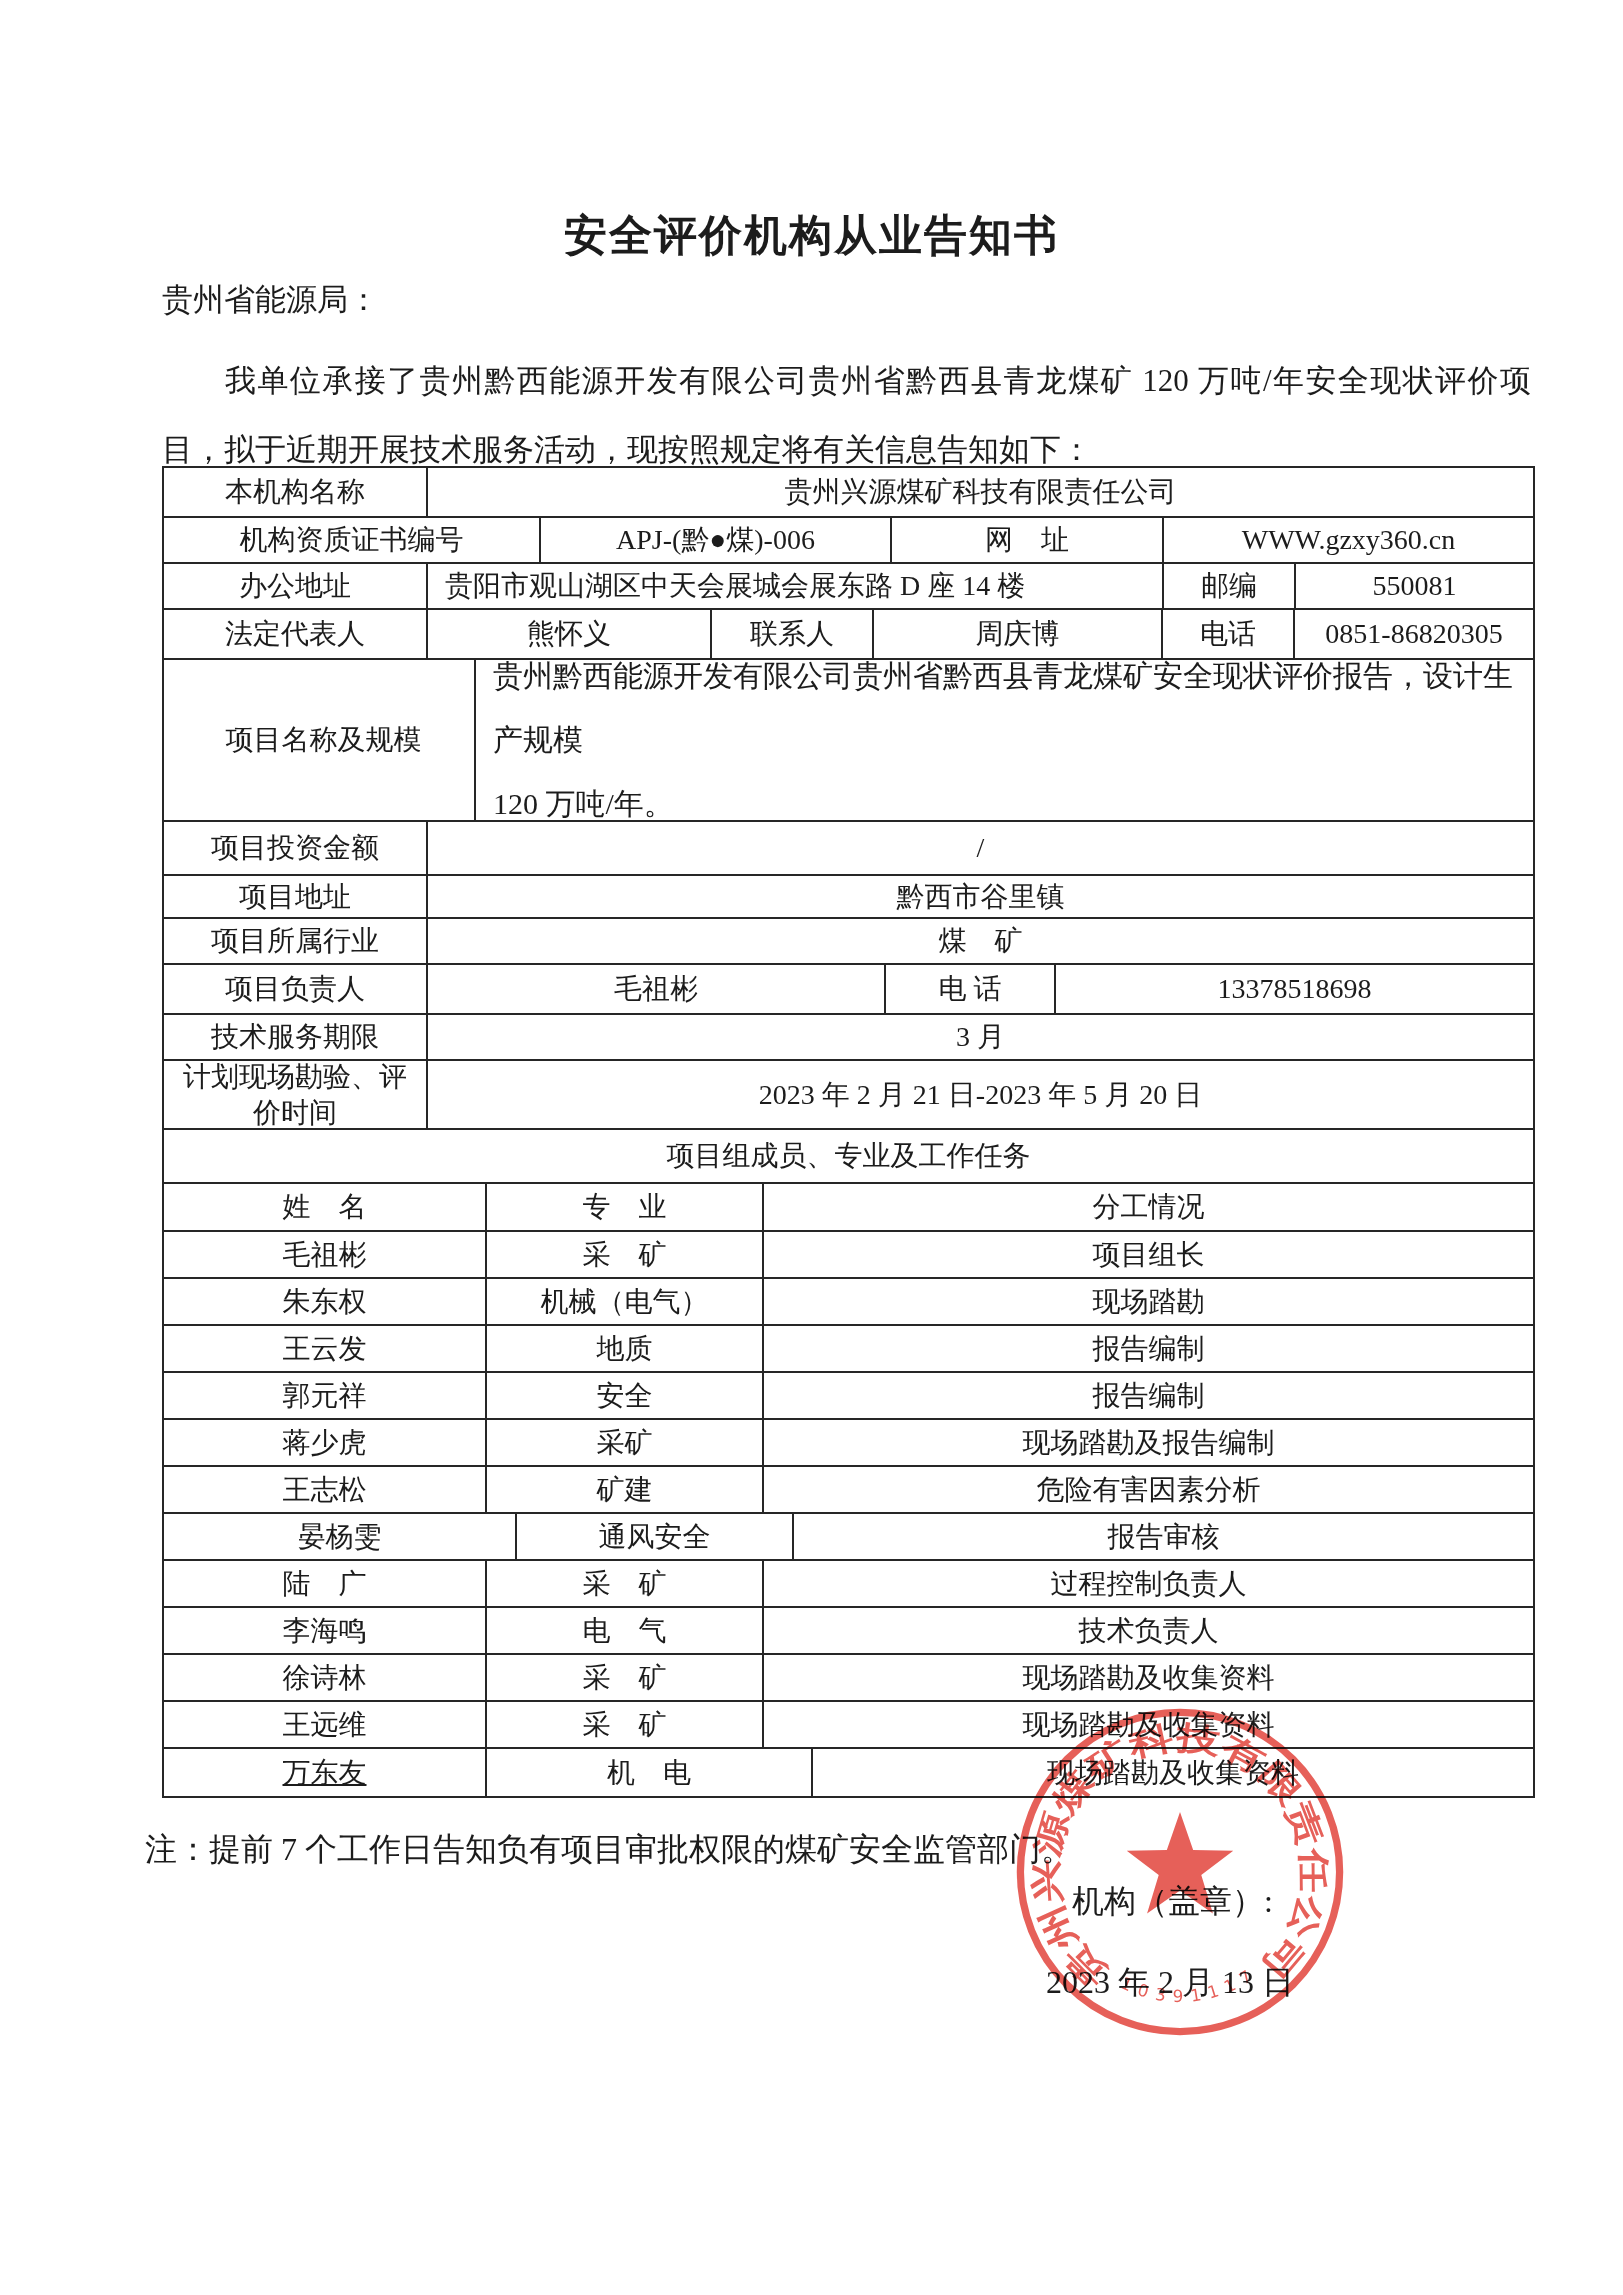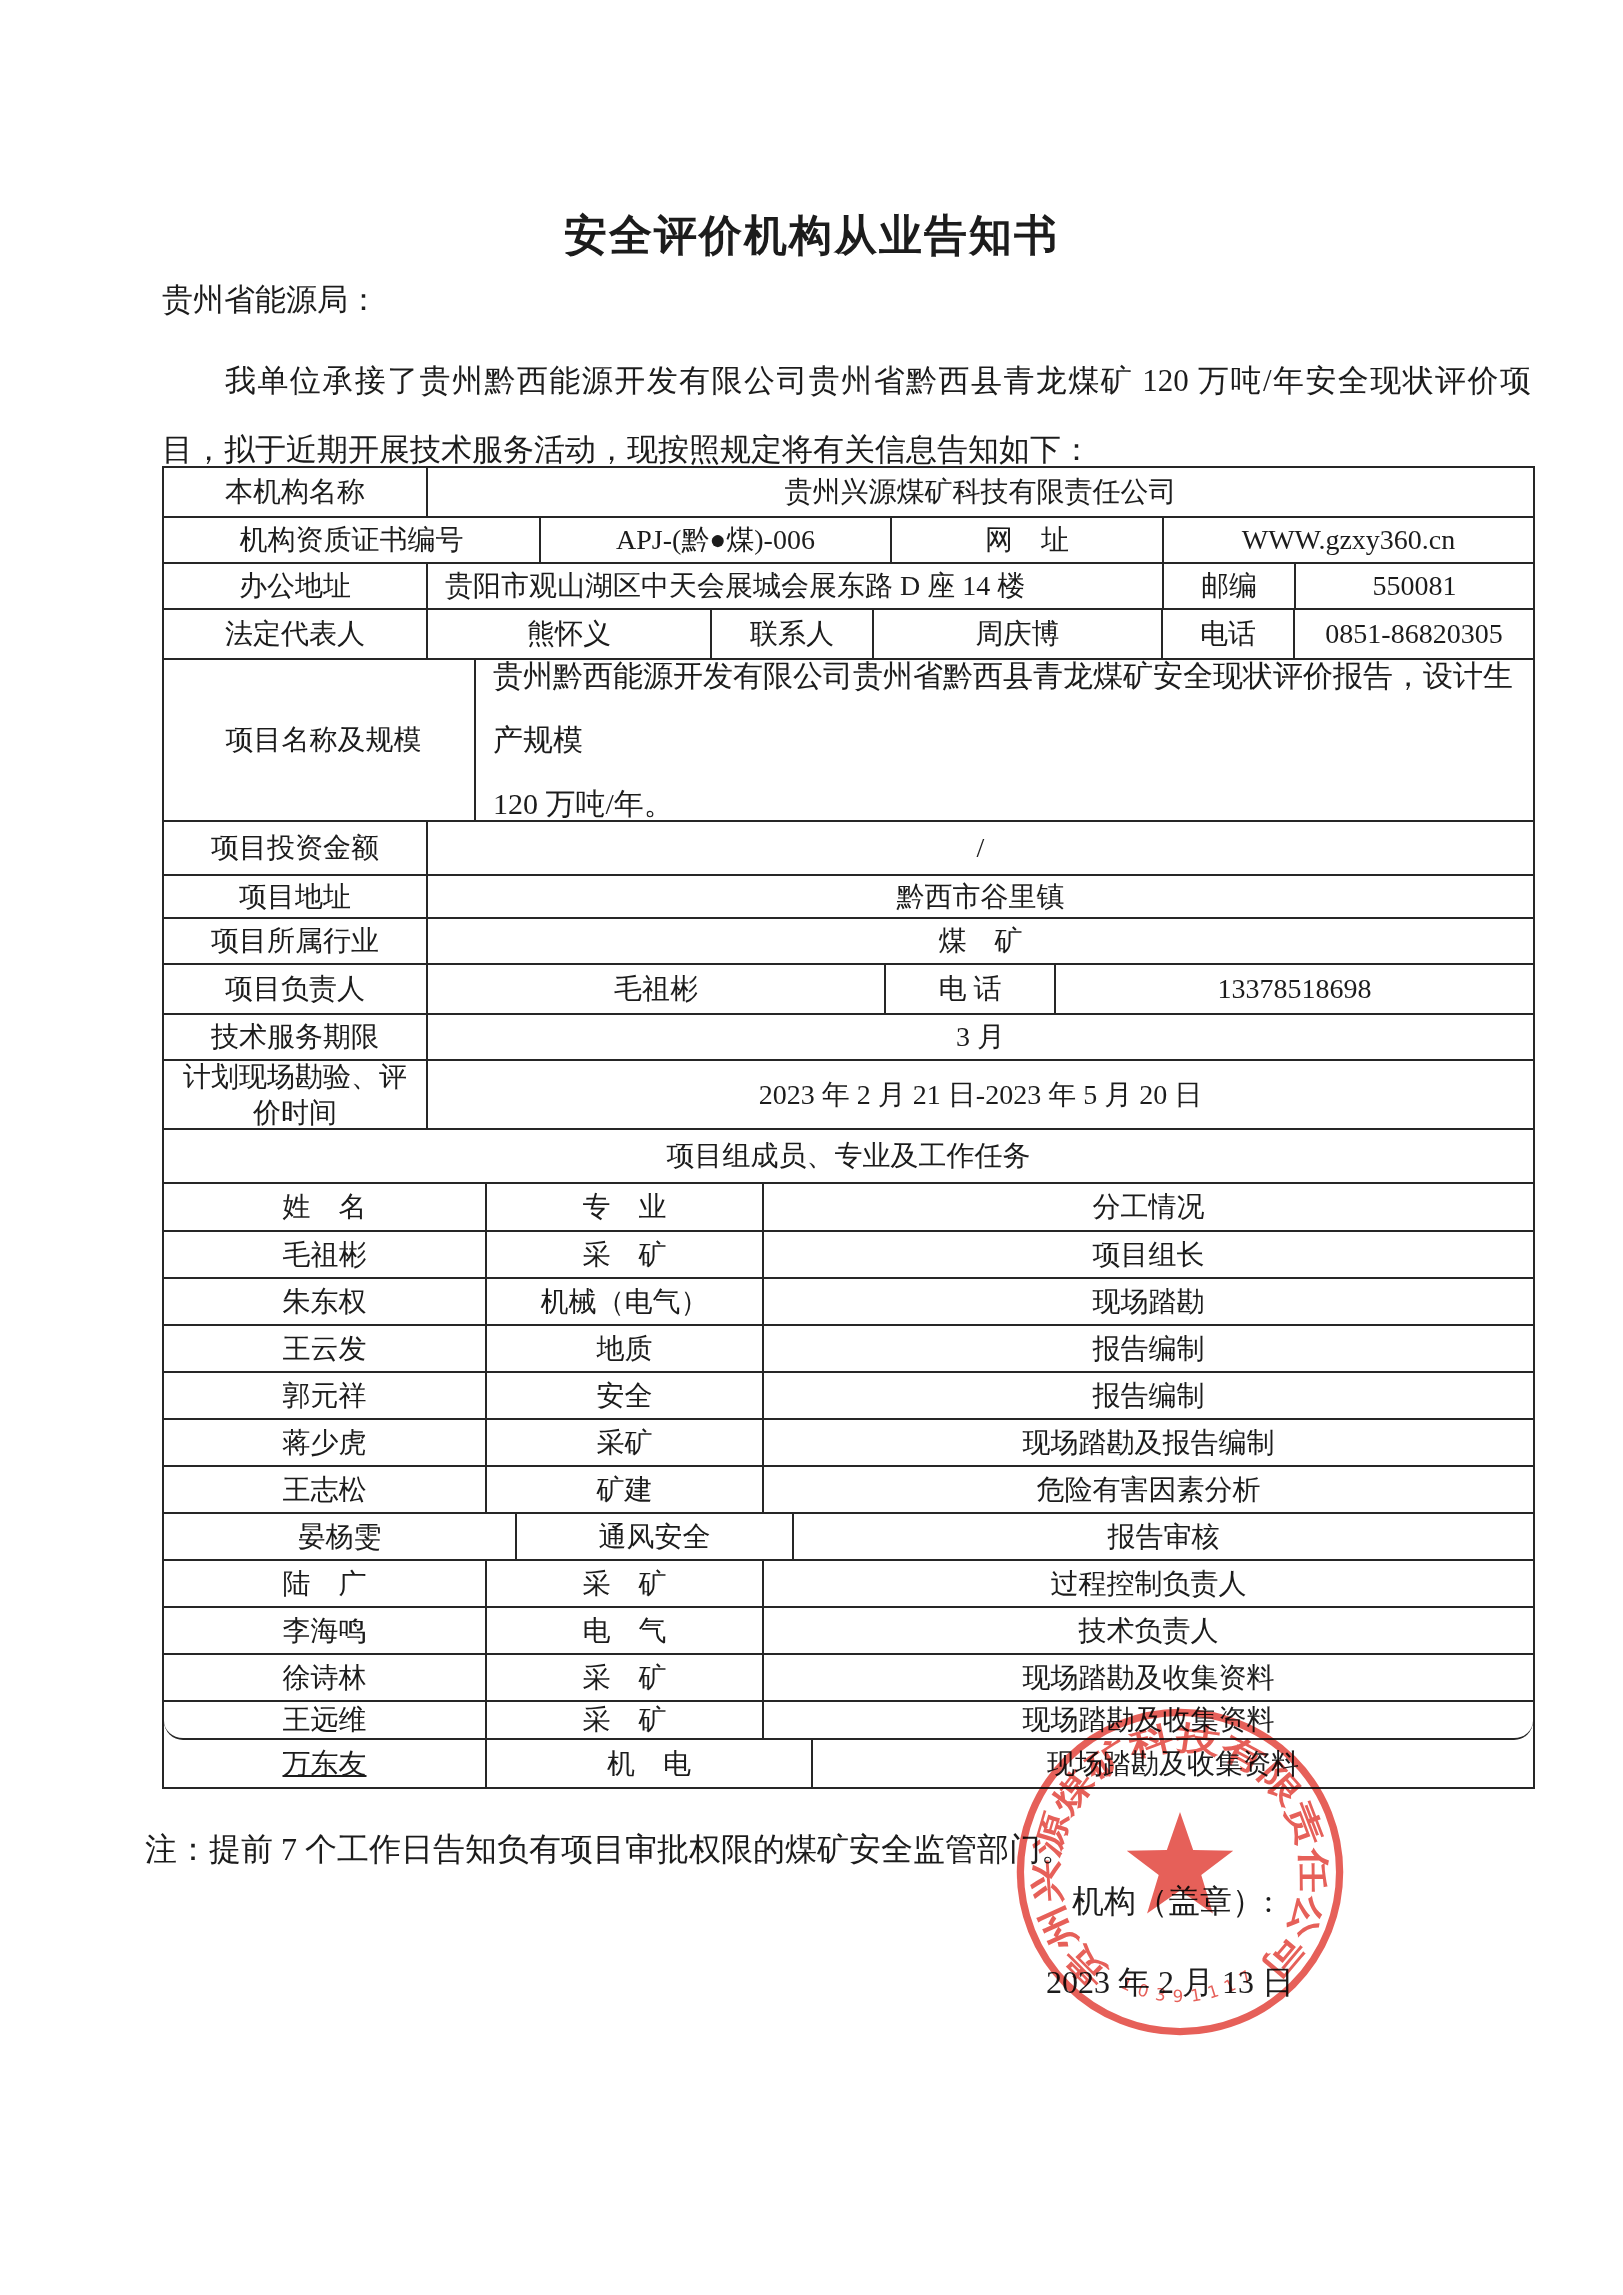--- a/index.html
+++ b/index.html
@@ -183,21 +183,21 @@
     <div class="trow" style="height:47px;">
       <div class="tcell" style="width:323px;">李海鸣</div>
       <div class="tcell" style="width:277px;">电　气</div>
       <div class="tcell">技术负责人</div>
     </div>
     <div class="trow" style="height:47px;">
       <div class="tcell" style="width:323px;">徐诗林</div>
       <div class="tcell" style="width:277px;">采　矿</div>
       <div class="tcell">现场踏勘及收集资料</div>
     </div>
-    <div class="trow" style="height:38px;border-radius:21px;">
+    <div class="trow" style="height:47px;">
       <div class="tcell" style="width:323px;">王远维</div>
       <div class="tcell" style="width:277px;">采　矿</div>
       <div class="tcell">现场踏勘及收集资料</div>
     </div>
     <div class="trow" style="height:47px;">
       <div class="tcell" style="width:323px;text-decoration:underline;">万东友</div>
       <div class="tcell" style="width:326px;">机　电</div>
       <div class="tcell">现场踏勘及收集资料</div>
     </div>
 

